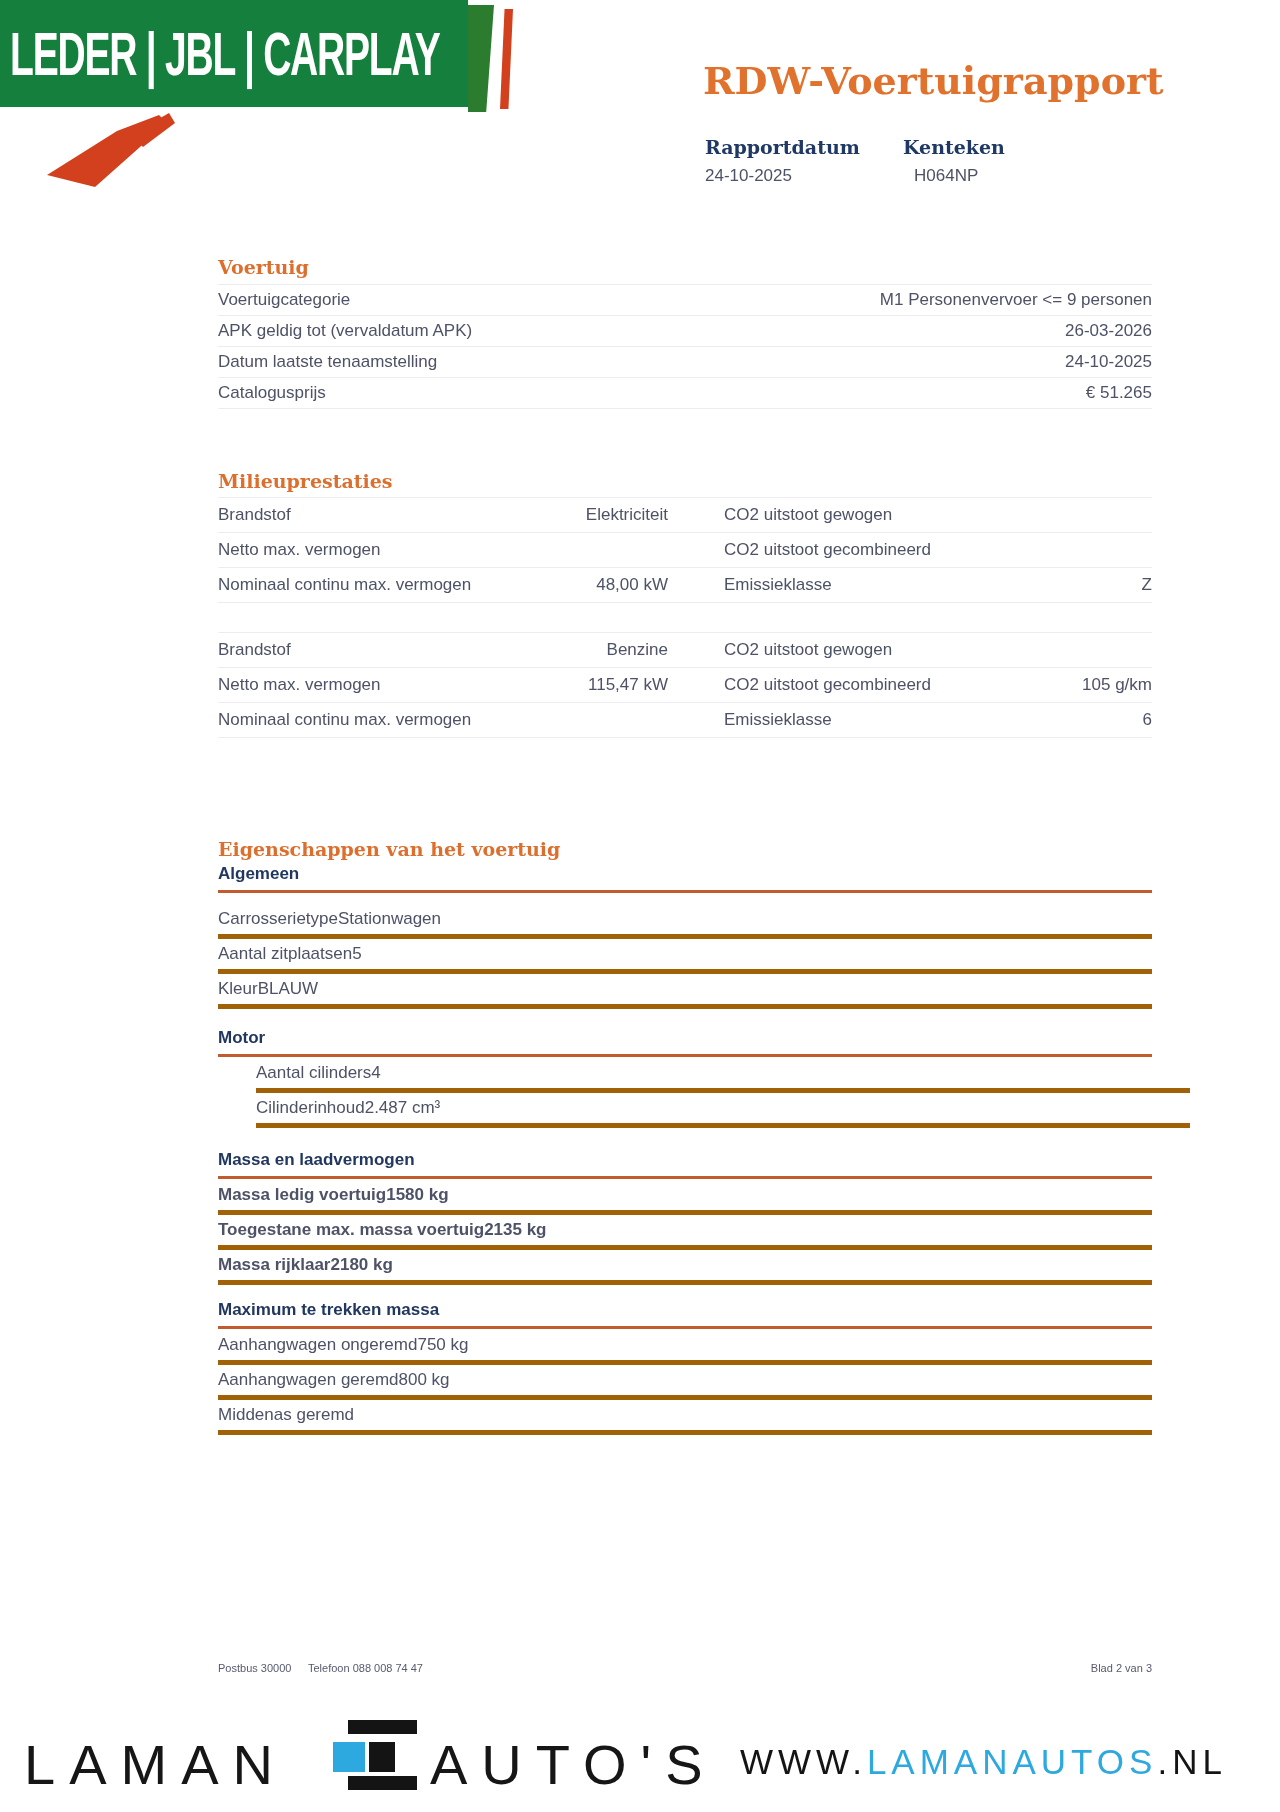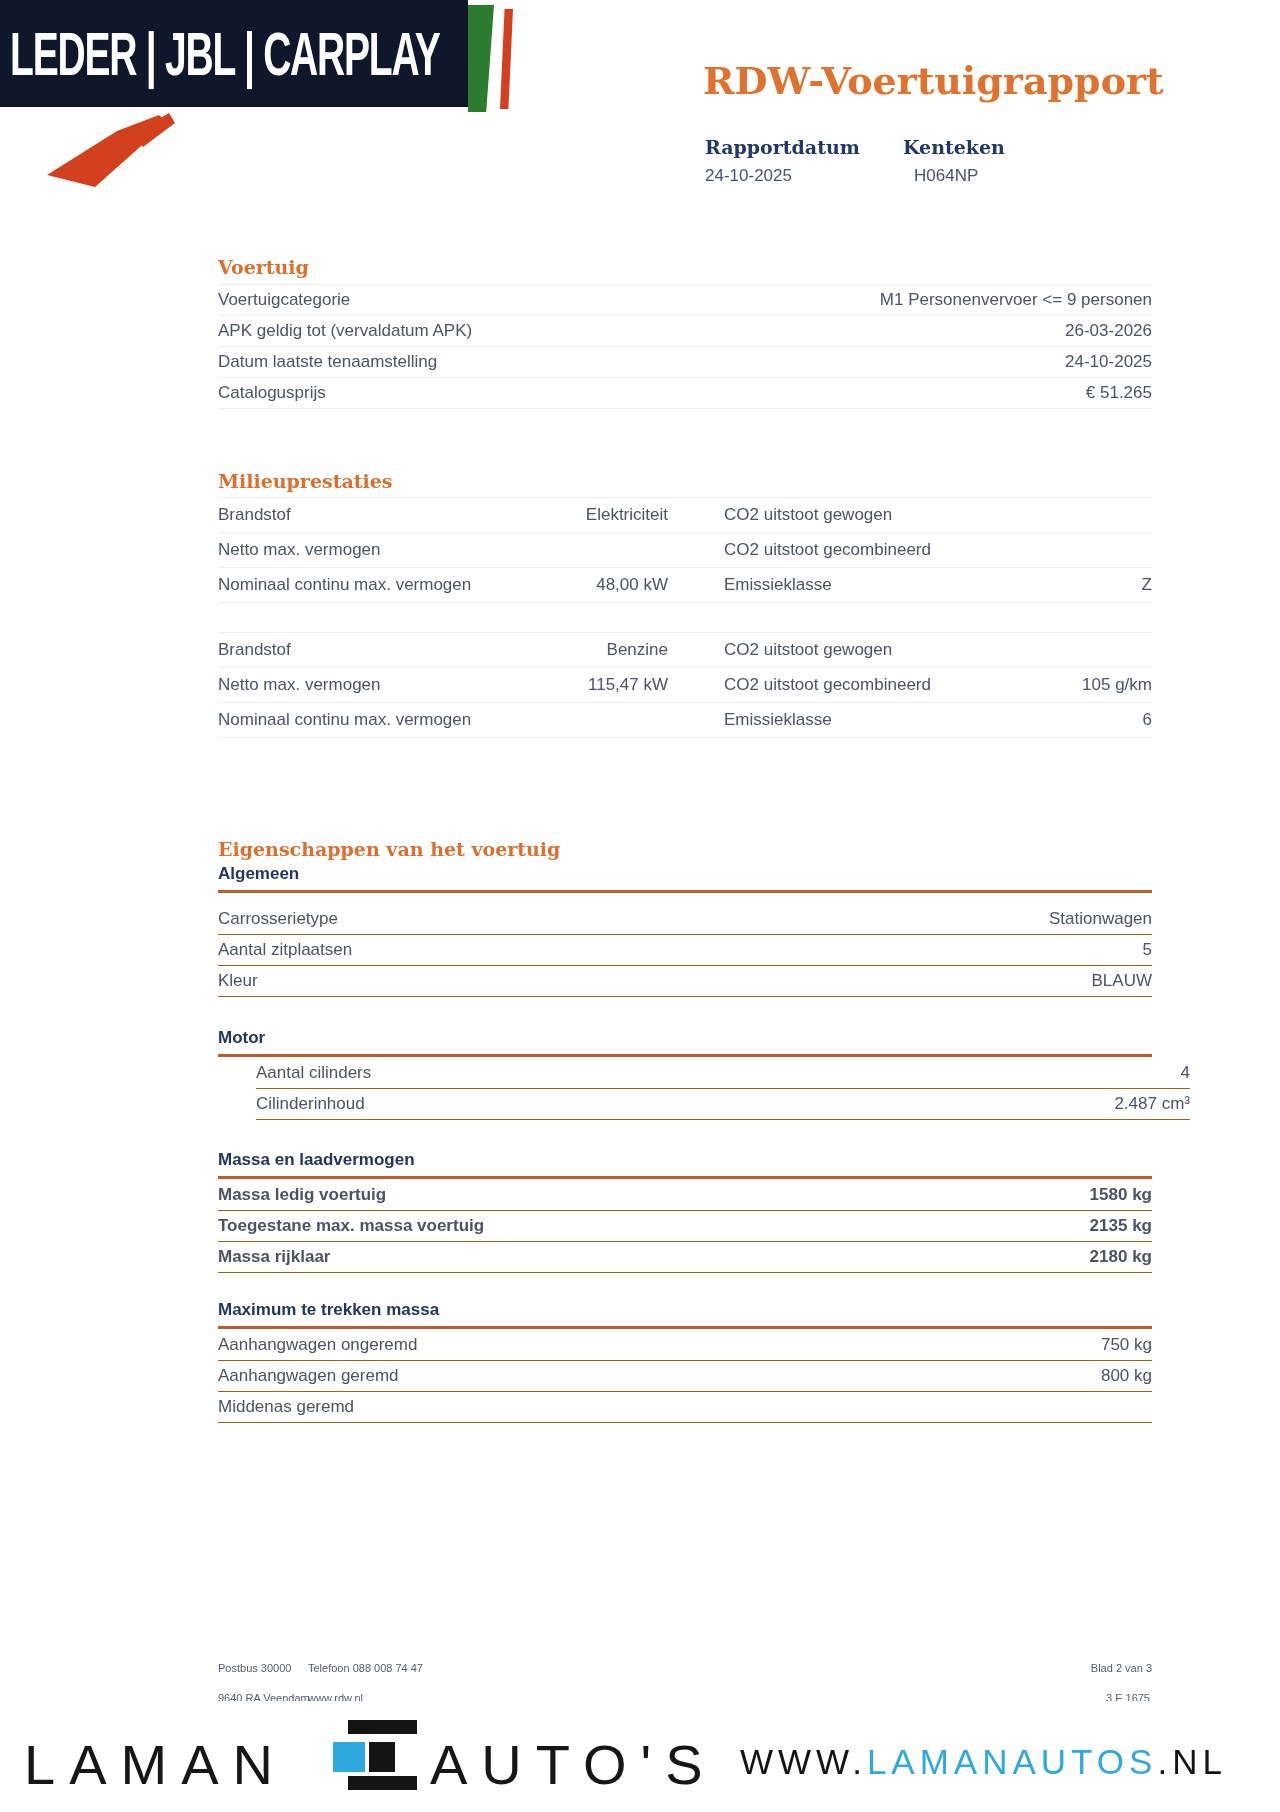--- a/index.html
+++ b/index.html
@@ -3,21 +3,21 @@
 <meta charset="utf-8">
 <style>
   html,body { margin:0; padding:0; background:#ffffff; }
   .page {
     position:relative; width:1280px; height:1812px; background:#ffffff;
     font-family:"Liberation Sans", sans-serif; color:#4d5266; overflow:hidden;
   }
   .abs { position:absolute; }
 
   
-  .banner { left:0; top:5; width:468px; height:107px; background:#0f172a; display:flex; align-items:center; }
+  .banner { left:0; top:5; width:468px; height:107px; background:#15803d; display:flex; align-items:center; }
   .banner-text {
     color:#ffffff; font-weight:bold; font-size:62px; letter-spacing:-2px;
     transform:scaleX(0.63); transform-origin:left center; white-space:nowrap; padding-left:16px;
   }
   .banner-fold { left:468px; top:5px; width:26px; height:107px; background:#2b7c2e;
     clip-path:polygon(0 0, 100% 0, 70% 100%, 0 100%); }
   .banner-sliver { left:500px; top:9px; width:13px; height:100px; background:#d2401e;
     clip-path:polygon(35% 0, 100% 0, 65% 100%, 0 100%); }
   .flame { left:47px; top:113px; }
 
@@ -35,22 +35,22 @@
   .vrow .val { text-align:right; }
 
   .mrow { display:grid; grid-template-columns:306px 144px 56px 300px 1fr; height:34px; line-height:34px;
     border-bottom:1px solid #ececf1; font-size:17px; }
   .mrow .mv { text-align:right; }
   .mrow .mv2 { text-align:right; }
 
   .grp-title { left:218px; width:934px; font-size:17px; font-weight:bold; color:#21375f;
     border-bottom:3px solid #c05c2e; padding-bottom:6px; }
   .grp-rows { left:218px; width:934px; }
-  .grow { display:flex; justify-content:space-between; height:30px; line-height:30px;
-    border-bottom:1px solid #a16207; font-size:17px; }
+  .grow { display:flex; height:30px; line-height:30px;
+    border-bottom:5px solid #a16207; font-size:17px; }
 
   
   .foot { font-size:11px; color:#565b6e; white-space:nowrap; }
   .footer-clip { left:0; top:1692px; width:1280px; height:9px; overflow:hidden; }
   .footer-clip span { position:absolute; top:0; }
 
   
   .brand-word { top:1732px; font-size:56px; letter-spacing:14px; color:#161616; white-space:nowrap; }
   .logo { left:333px; top:1720px; width:84px; height:70px; }
   .logo div { position:absolute; }
@@ -208,25 +208,20 @@
     </div>
     <div class="grow">
       <span>Middenas geremd</span>
       <span></span>
     </div>
   </div>
 
   <div class="abs foot" style="left:218px; top:1662px;">Postbus 30000</div>
   <div class="abs foot" style="left:308px; top:1662px;">Telefoon 088 008 74 47</div>
   <div class="abs foot" style="right:128px; top:1662px;">Blad 2 van 3</div>
-  <div class="abs footer-clip">
-    <span class="foot" style="left:218px;">9640 RA Veendam</span>
-    <span class="foot" style="left:308px;">www.rdw.nl</span>
-    <span class="foot" style="right:130px;">3 E 1675</span>
-  </div>
 
   <div class="abs brand-word" style="left:24px;">LAMAN</div>
   <div class="abs logo">
     <div class="bar-top"></div>
     <div class="sq-blue"></div>
     <div class="sq-black"></div>
     <div class="bar-bottom"></div>
   </div>
   <div class="abs brand-word" style="left:430px;">AUTO'S</div>
   <div class="abs site">

